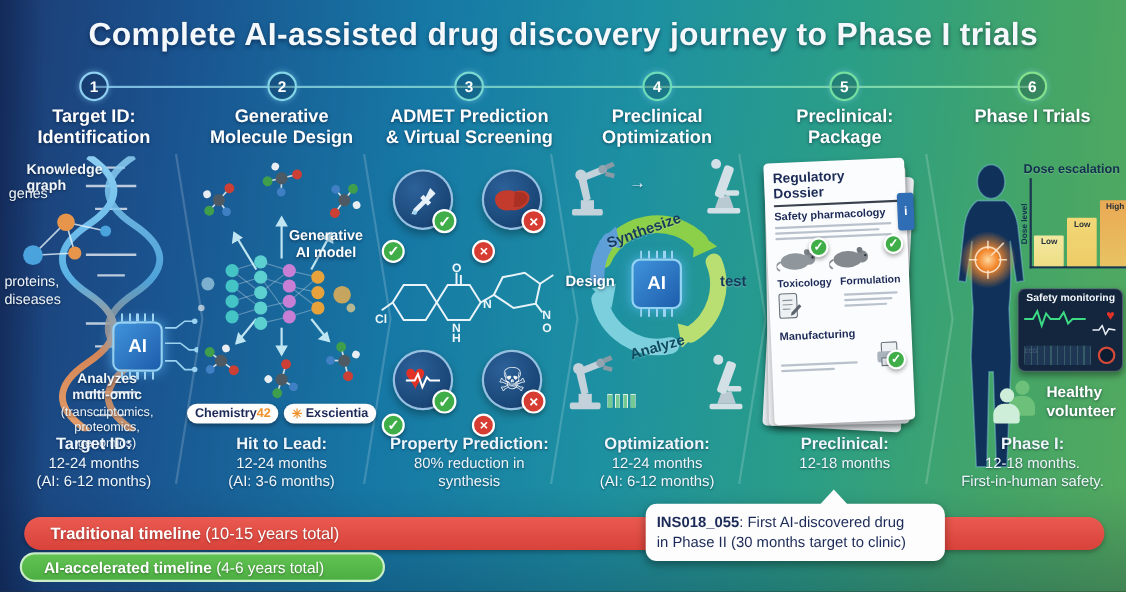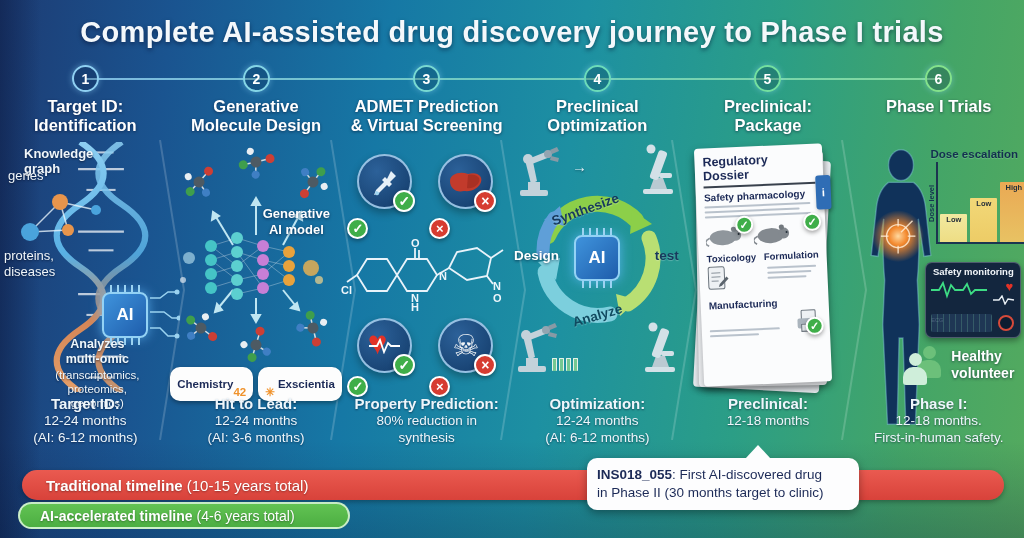--- a/index.html
+++ b/index.html
@@ -64,21 +64,21 @@
   .analysis span{display:block;text-align:center;}
   .analysis span:nth-child(1), .analysis span:nth-child(2){ font-weight:bold; font-size:12.5px;}
 
   
   .gen-label { position:absolute; top:66px; right:2px; width:86px; text-align:center;
     font-weight:bold; font-size:13px; line-height:1.2; text-shadow:0 1px 3px rgba(0,12,40,.6);}
   .gen-label span{display:block;}
   .pills { position:absolute; top:227px; left:0; right:0; display:flex; gap:5px; justify-content:center; }
   .pill { background:#fdfdfd; border-radius:10px; padding:2px 7px; font-size:11.5px; font-weight:bold;
     color:#1c2a57; box-shadow:0 2px 4px rgba(0,0,0,.35); white-space:nowrap; display:flex; align-items:center; gap:3px;}
-  .pill .accent { color:#f0922b;margin-top:16px; }
+  .pill .accent { color:#f0922b; }
 
   
   .bio { position:absolute; width:55px; height:55px; border-radius:50%;
     background:radial-gradient(circle at 35% 30%, #2c6199, #123a68);
     border:2px solid rgba(172,212,242,.85); box-shadow:0 4px 8px rgba(0,0,0,.3);
     display:flex; align-items:center; justify-content:center; }
   .bio .badge { right:-5px; bottom:-5px; }
   .float-badge { width:21px; height:21px; font-size:13px; }
   .ecg-wrap{ position:relative; width:36px; height:34px; }
   .ecg-wrap .hglyph{ position:absolute; left:1px; top:-3px; font-size:33px; color:#e23227; line-height:1;}

